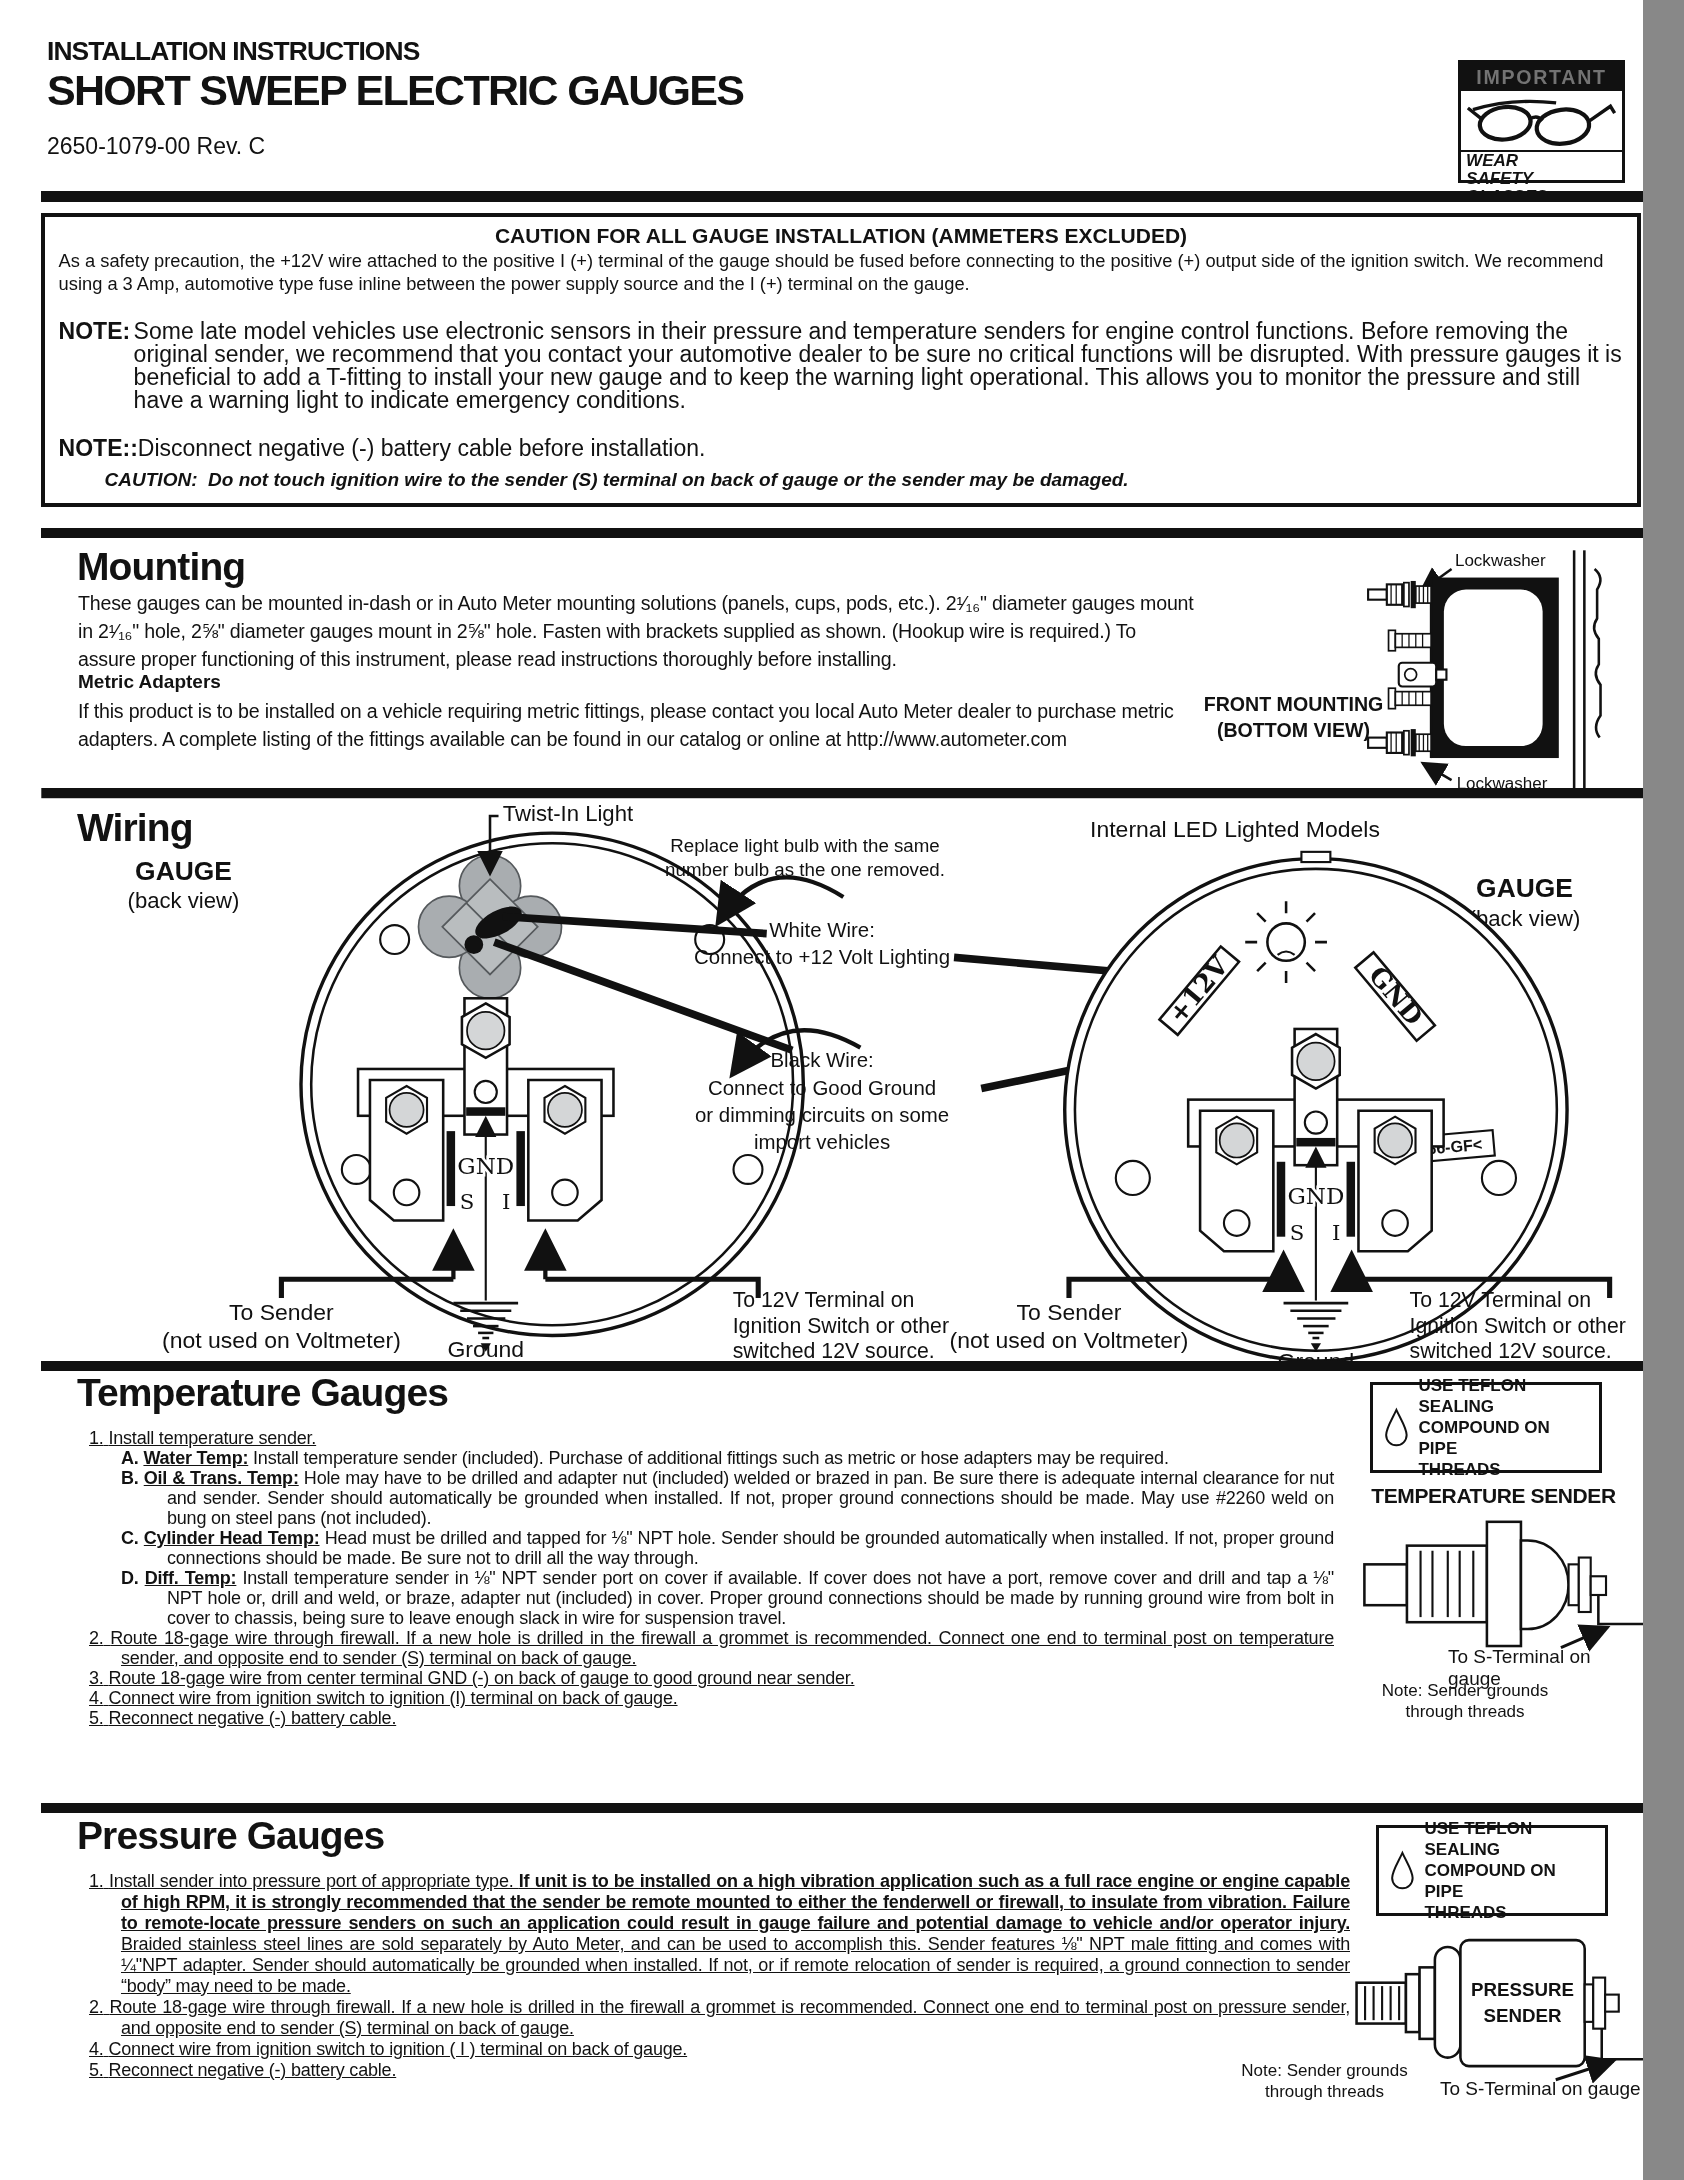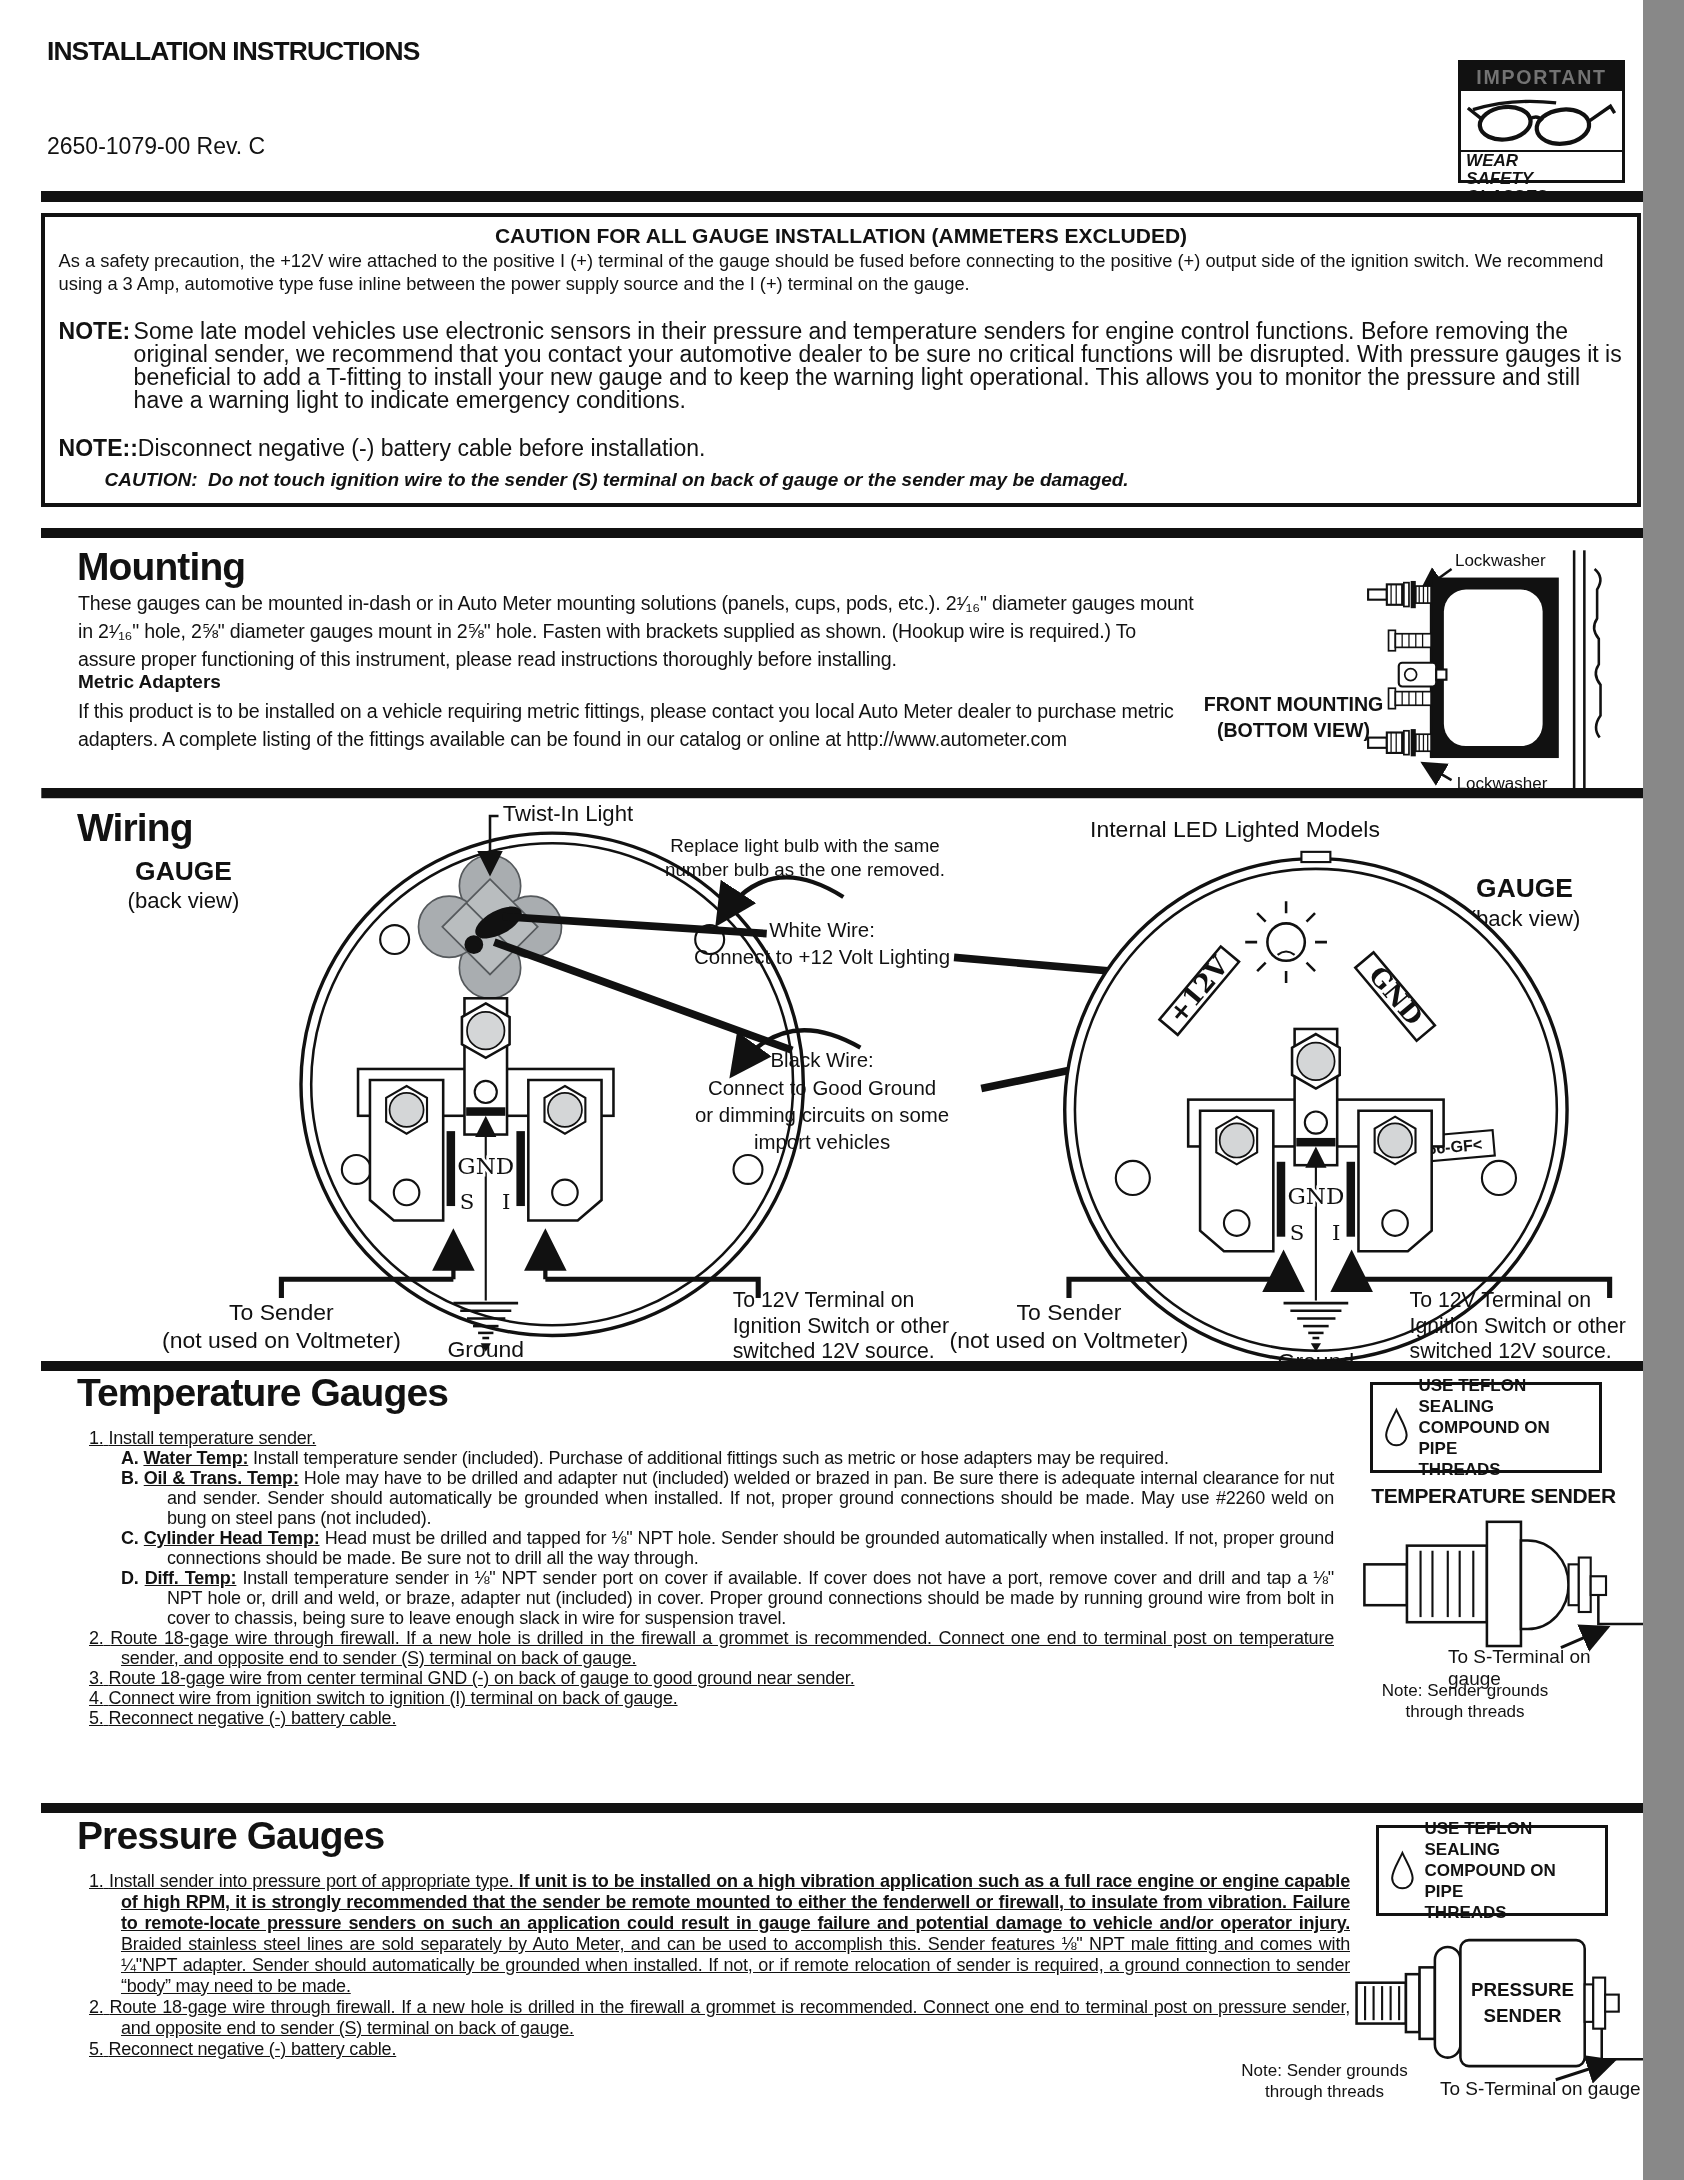--- a/index.html
+++ b/index.html
@@ -41,20 +41,21 @@
   .serif{font-family:"DejaVu Serif","Liberation Serif",serif;}
   .ink{stroke:#111;fill:none;}
   .shape{fill:#fff;stroke:#111;}
 </style>
 </head>
 <body>
 
 <div class="page">
 
   <div class="abs kicker">INSTALLATION INSTRUCTIONS</div>
+  <div class="abs title">SHORT SWEEP ELECTRIC GAUGES</div>
   <div class="abs part">2650-1079-00 Rev. C</div>
 
   <div class="abs badge">
     <div class="badge-top">IMPORTANT</div>
     <svg width="158" height="56" viewBox="0 0 186 66">
       <path class="ink" stroke-width="4" d="M14 22 Q 60 8 112 14"></path>
       <ellipse class="shape" stroke-width="5" cx="52" cy="38" rx="30" ry="19" transform="rotate(-7 52 38)"></ellipse>
       <ellipse class="shape" stroke-width="5" cx="120" cy="42" rx="31" ry="20" transform="rotate(-7 120 42)"></ellipse>
       <path class="ink" stroke-width="4" d="M80 34 q 9 -7 16 1"></path>
       <path class="ink" stroke-width="4" d="M23 32 L 8 20 M150 36 L 176 18 L 181 26"></path>
@@ -398,20 +399,21 @@
     <div>Note: Sender grounds</div>
     <div>through threads</div>
   </div>
 
   <div class="rule" style="top:1803px;height:10.2px;"></div>
   <div class="abs h1" style="left:77px;top:1814px;">Pressure Gauges</div>
 
   <div class="abs plist" style="left:89px;top:1871px;width:1261px;">
     <div class="li"><span>1.</span> <span>Install sender into pressure port of appropriate type.  </span><span class="b">If unit is to be installed on a high vibration application such as a full race engine or engine capable of high RPM, it is strongly recommended that the sender be remote mounted to either the fenderwell or firewall, to insulate from vibration.  Failure to remote-locate pressure senders on such an application could result in gauge failure and potential damage to vehicle and/or operator injury.</span><span>  Braided stainless steel lines are sold separately by Auto Meter, and can be used to accomplish this. Sender features ⅛" NPT male fitting and comes with ¼"NPT adapter. Sender should automatically be  grounded when installed. If not, or if remote relocation of sender is required, a ground connection to sender “body” may need to be made.</span></div>
     <div class="li"><span>2.</span> <span>Route 18-gage wire through firewall. If a new hole is drilled in the firewall a grommet is recommended. Connect one end to terminal post on pressure sender, and opposite end to sender (S) terminal on back of gauge.</span></div>
+    <div class="li"><span>4.</span> <span>Connect wire from ignition switch to ignition ( I ) terminal on back of gauge.</span></div>
     <div class="li"><span>5.</span> <span>Reconnect negative (-) battery cable.</span></div>
   </div>
 
   <div class="teflon" style="left:1376px;top:1825px;">
     <svg width="29" height="44" viewBox="0 0 34 52">
       <path class="shape" stroke-width="2.5" d="M17,3 C 12,14 4,26 4,35 a13,13 0 0 0 26,0 C 30,26 22,14 17,3 Z"></path>
     </svg>
     <div class="teflon-t">
       <div>USE TEFLON SEALING</div>
       <div>COMPOUND ON PIPE</div>

